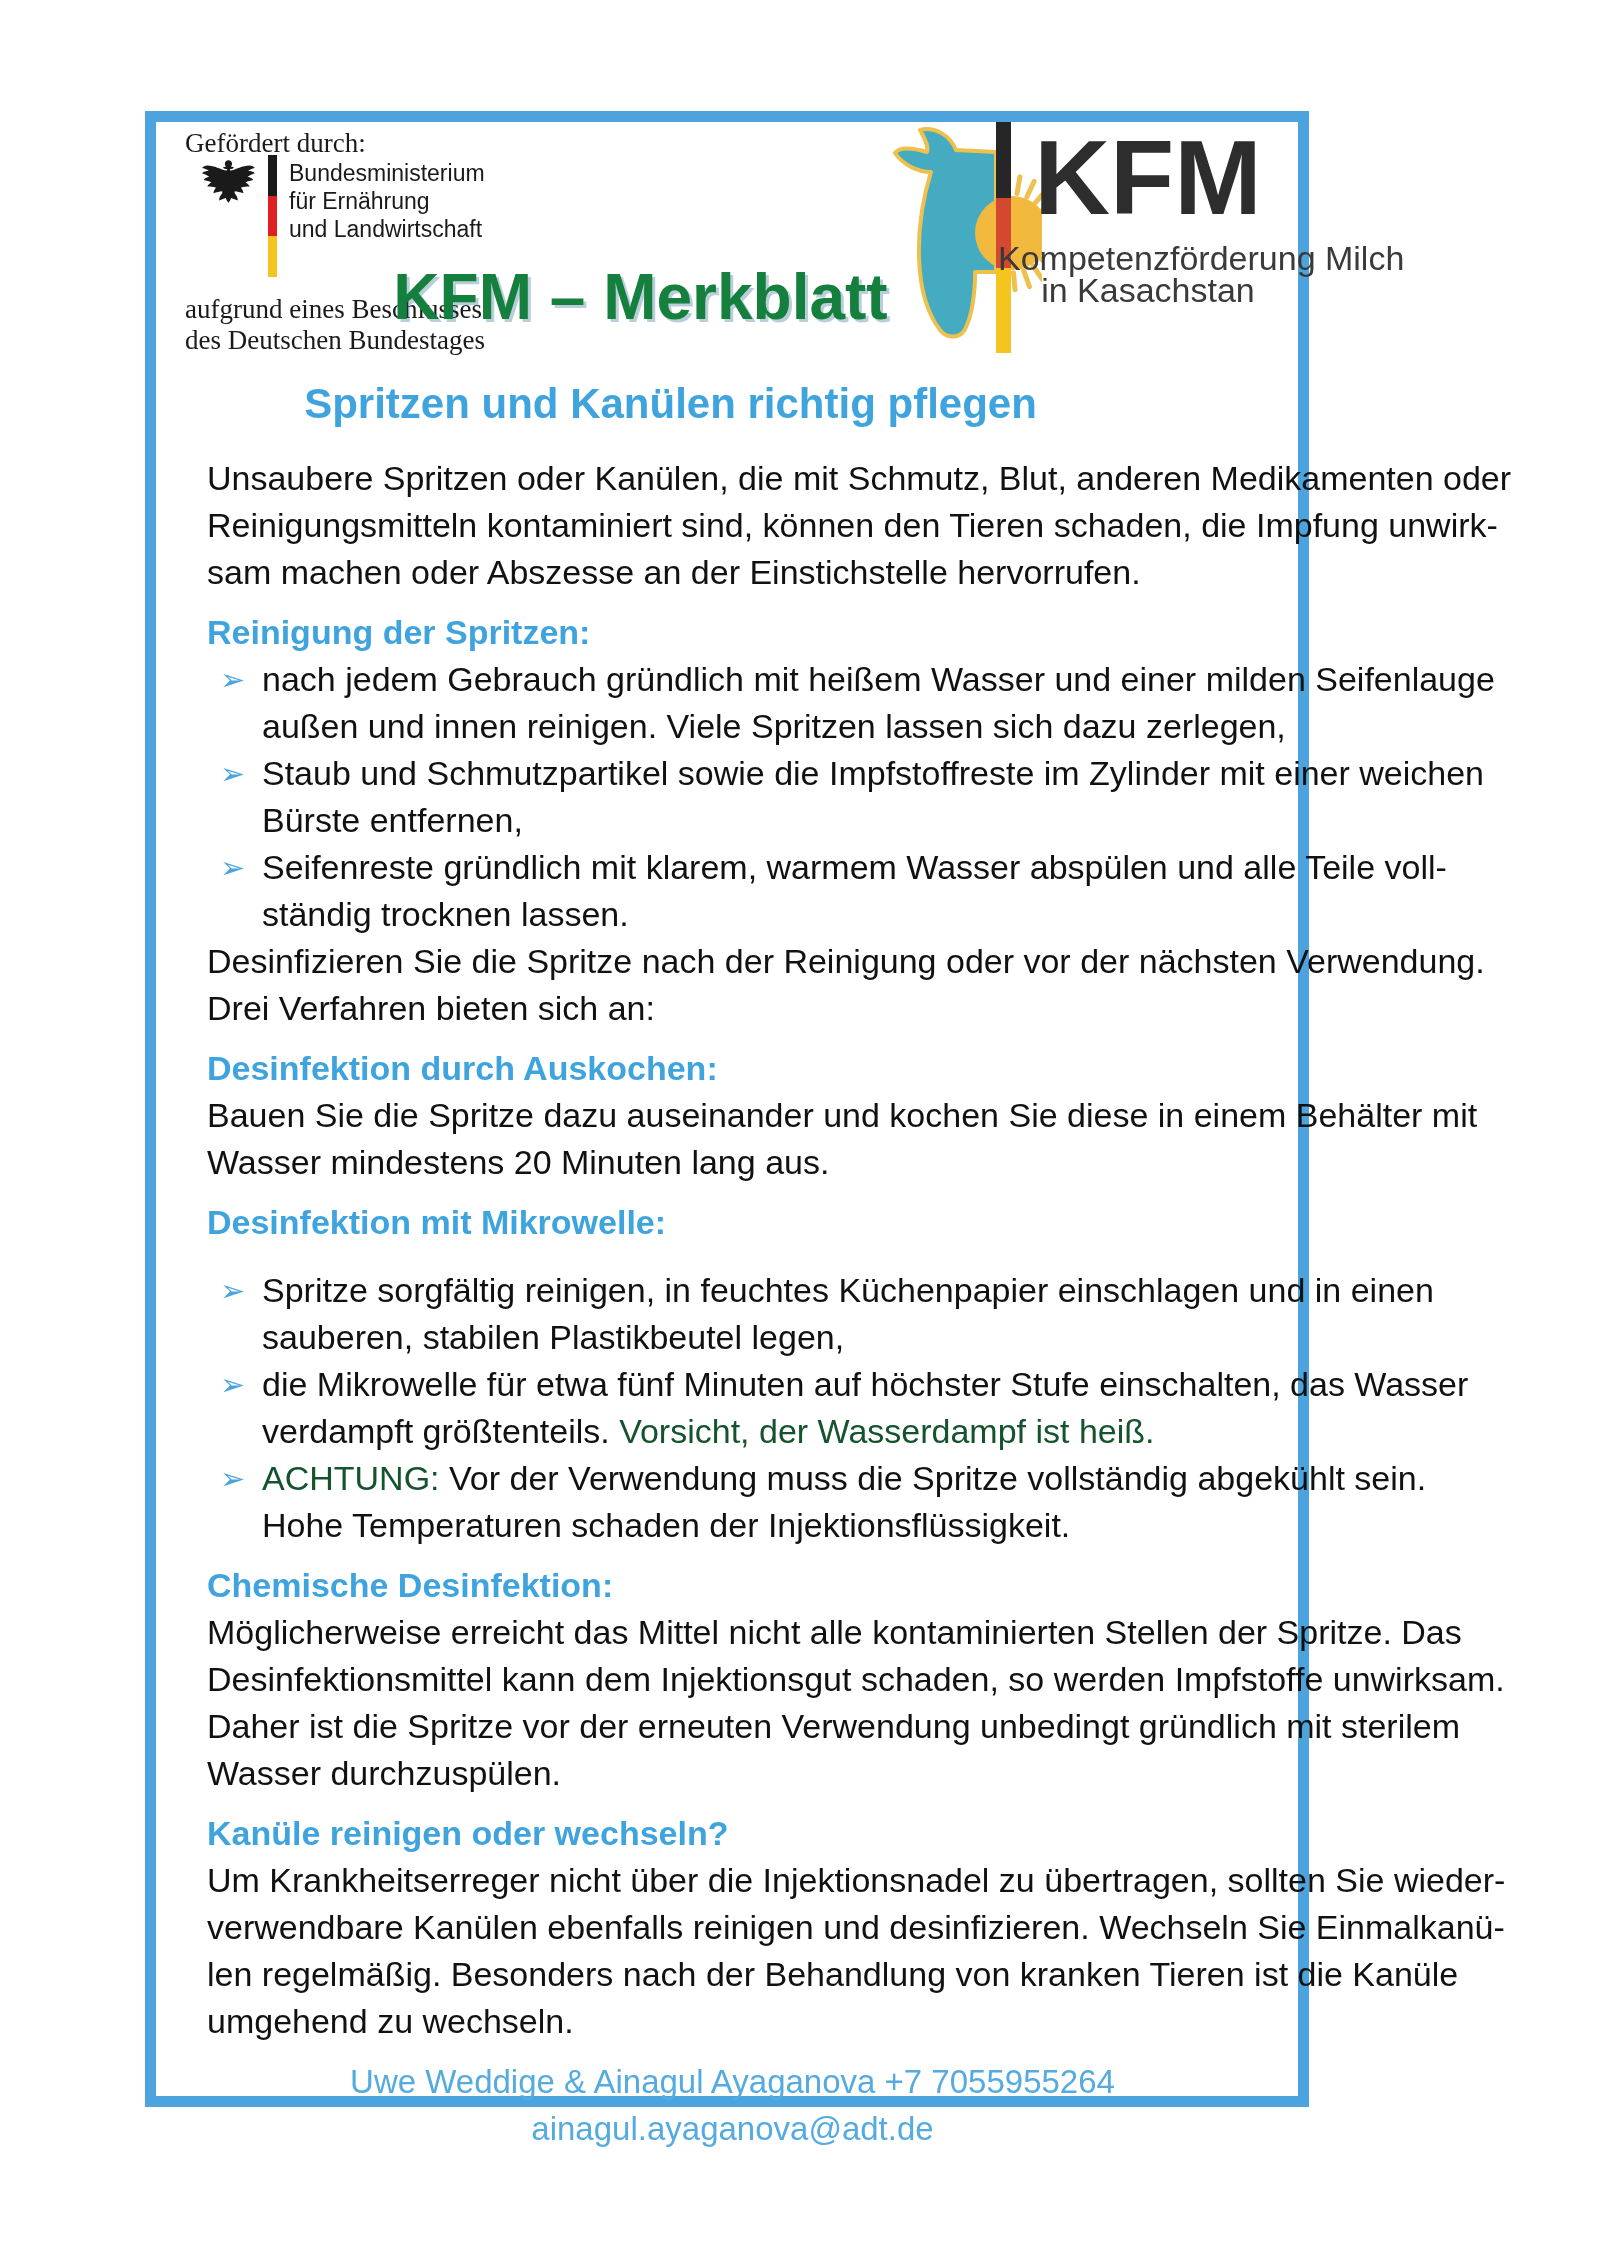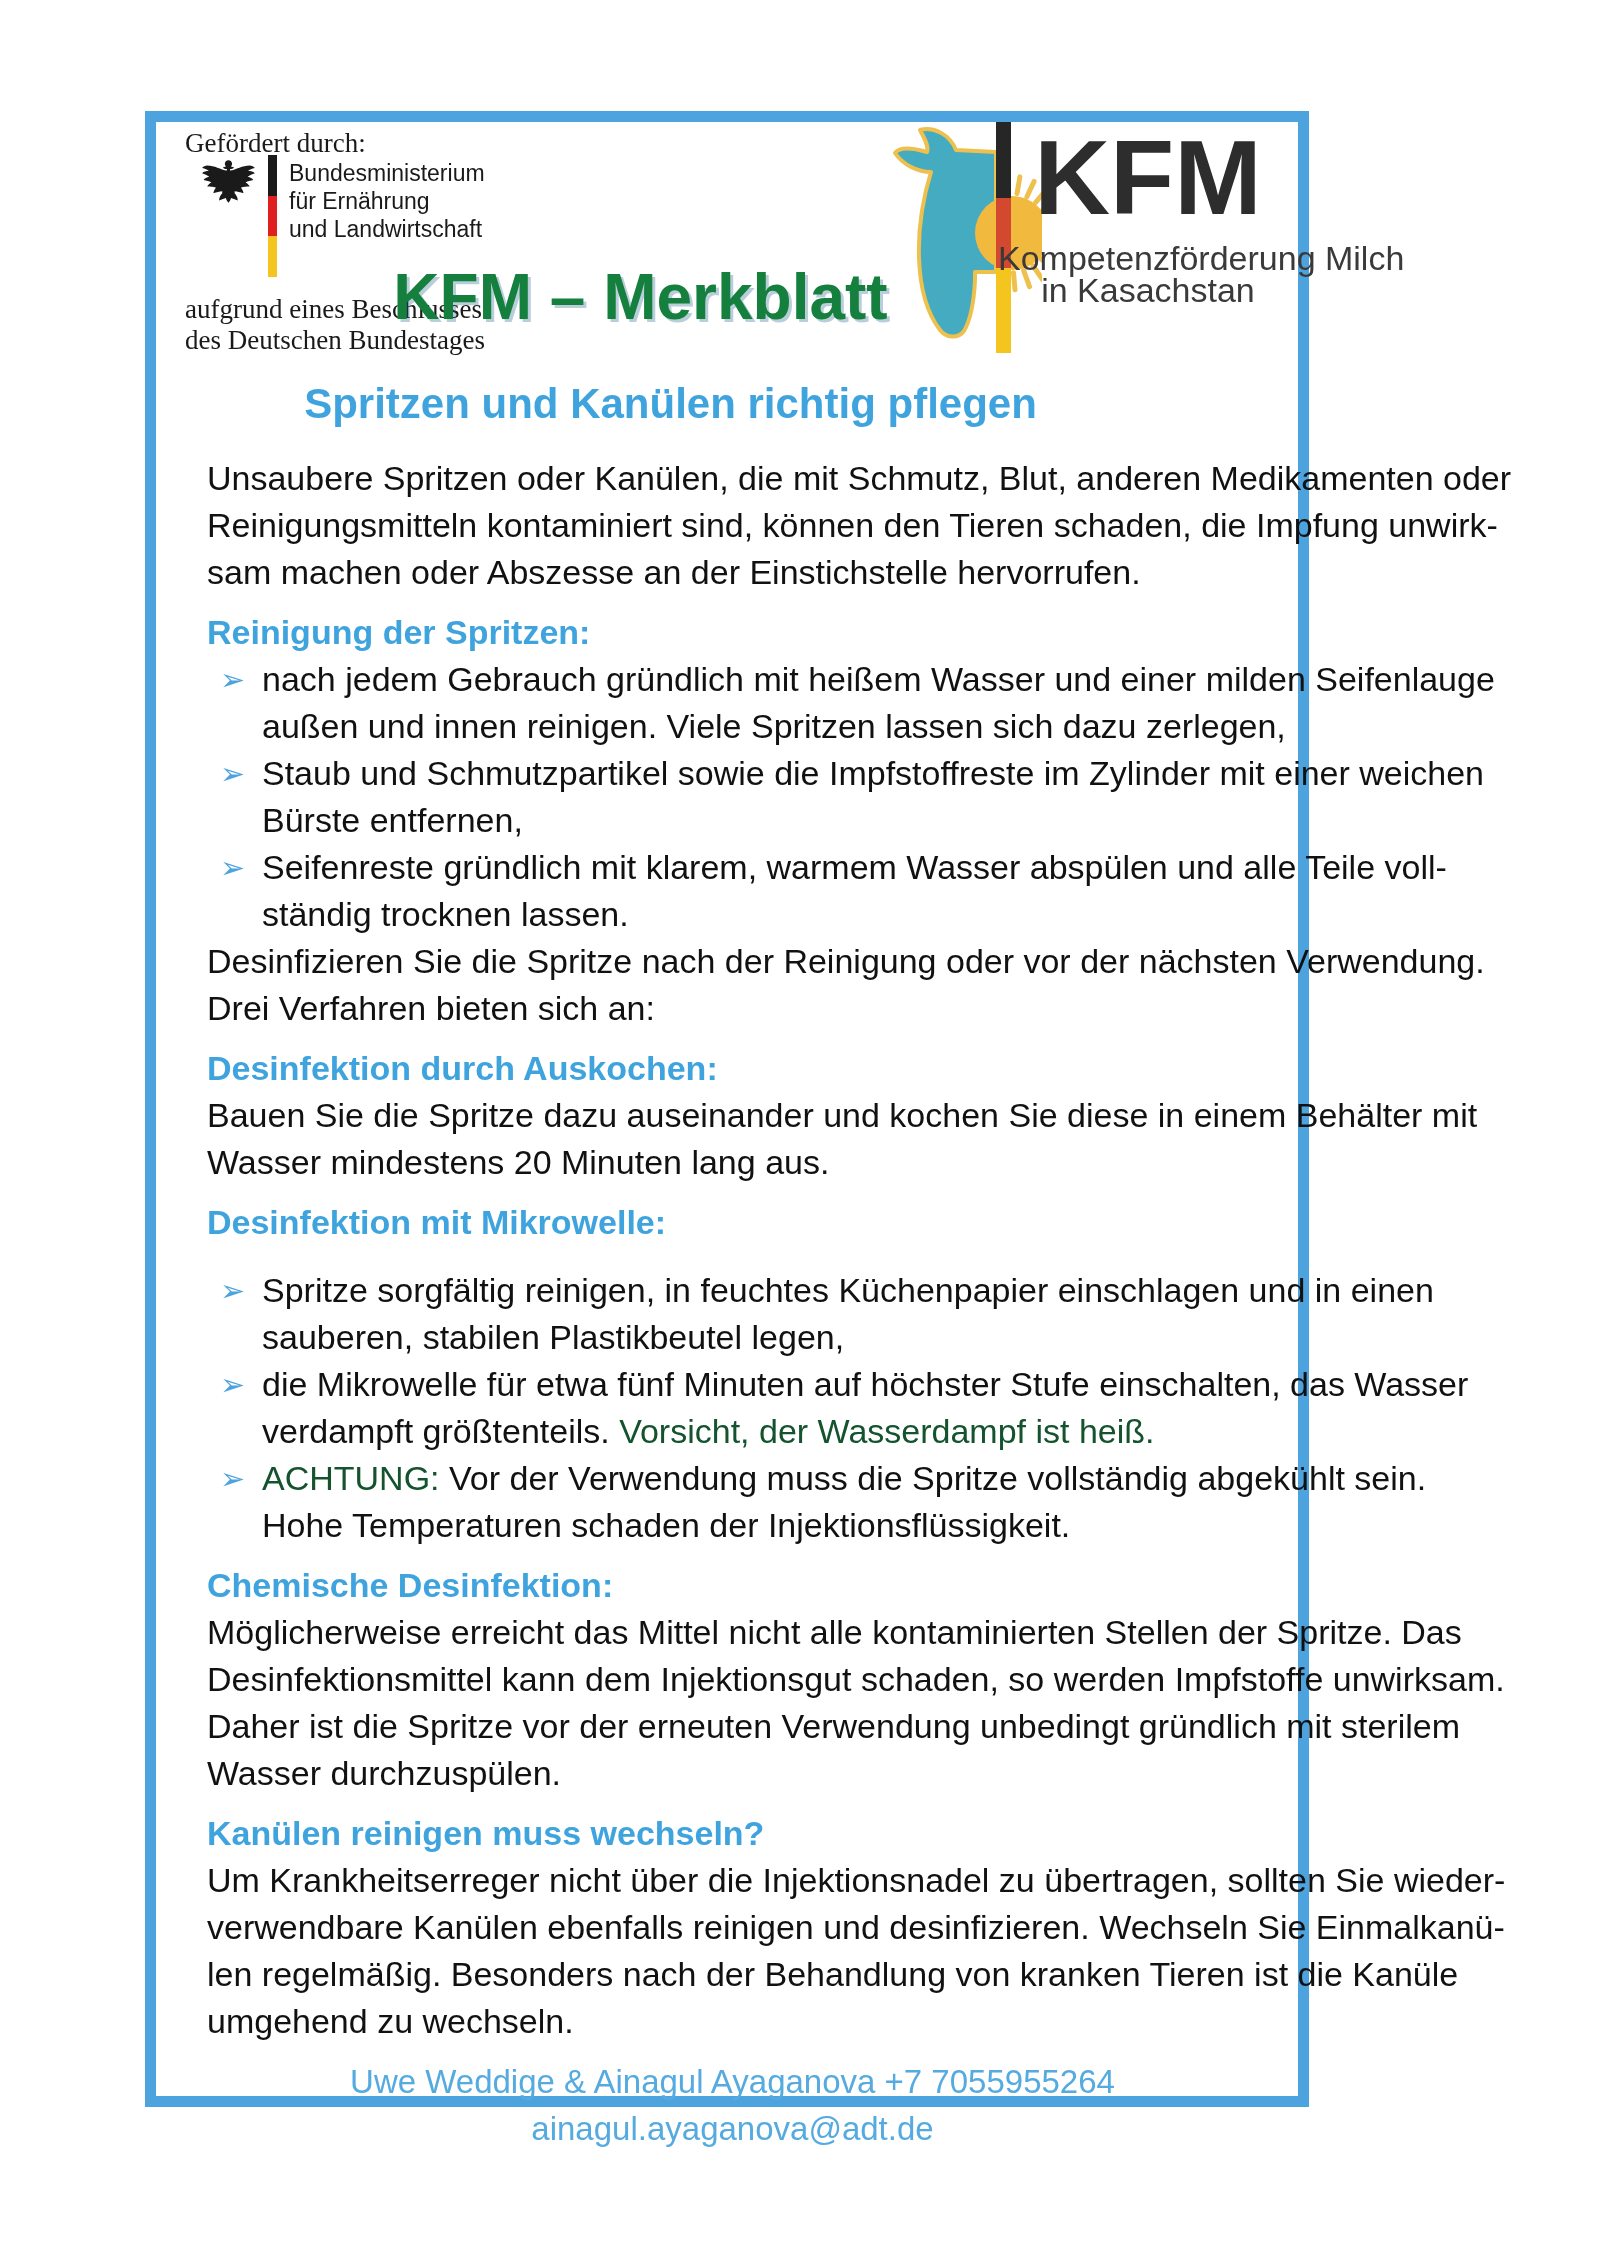--- a/index.html
+++ b/index.html
@@ -162,21 +162,21 @@
 Hohe Temperaturen schaden der Injektionsflüssigkeit.</span>
         </li>
       </ul>
 
       <h3>Chemische Desinfektion:</h3>
       <p class="ml">Möglicherweise erreicht das Mittel nicht alle kontaminierten Stellen der Spritze. Das
 Desinfektionsmittel kann dem Injektionsgut schaden, so werden Impfstoffe unwirksam.
 Daher ist die Spritze vor der erneuten Verwendung unbedingt gründlich mit sterilem
 Wasser durchzuspülen.</p>
 
-      <h3>Kanülen reinigen muss wechseln?</h3>
+      <h3>Kanüle reinigen oder wechseln?</h3>
       <p class="ml">Um Krankheitserreger nicht über die Injektionsnadel zu übertragen, sollten Sie wieder-
 verwendbare Kanülen ebenfalls reinigen und desinfizieren. Wechseln Sie Einmalkanü-
 len regelmäßig. Besonders nach der Behandlung von kranken Tieren ist die Kanüle
 umgehend zu wechseln.</p>
 
       <div class="footer-contact">Uwe Weddige &amp; Ainagul Ayaganova +7 7055955264 ainagul.ayaganova@adt.de</div>
     </div>
 
   </div>
 </div>

